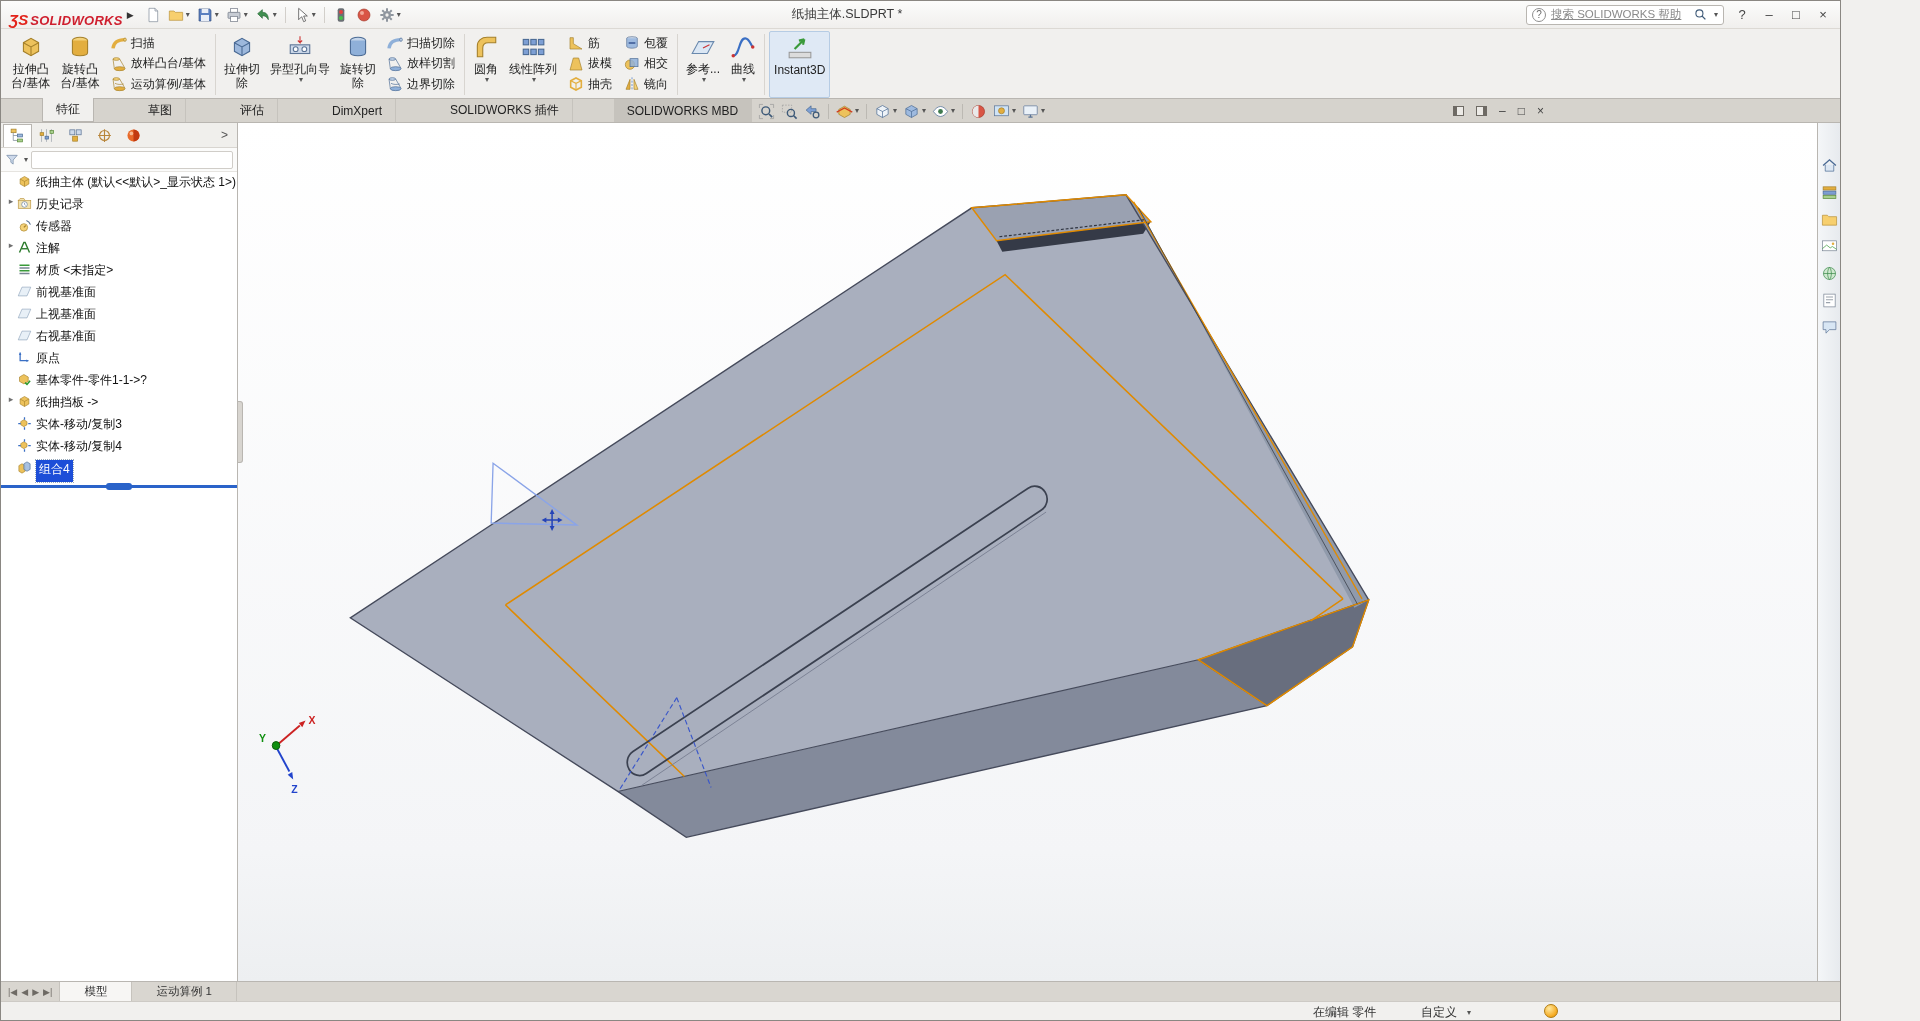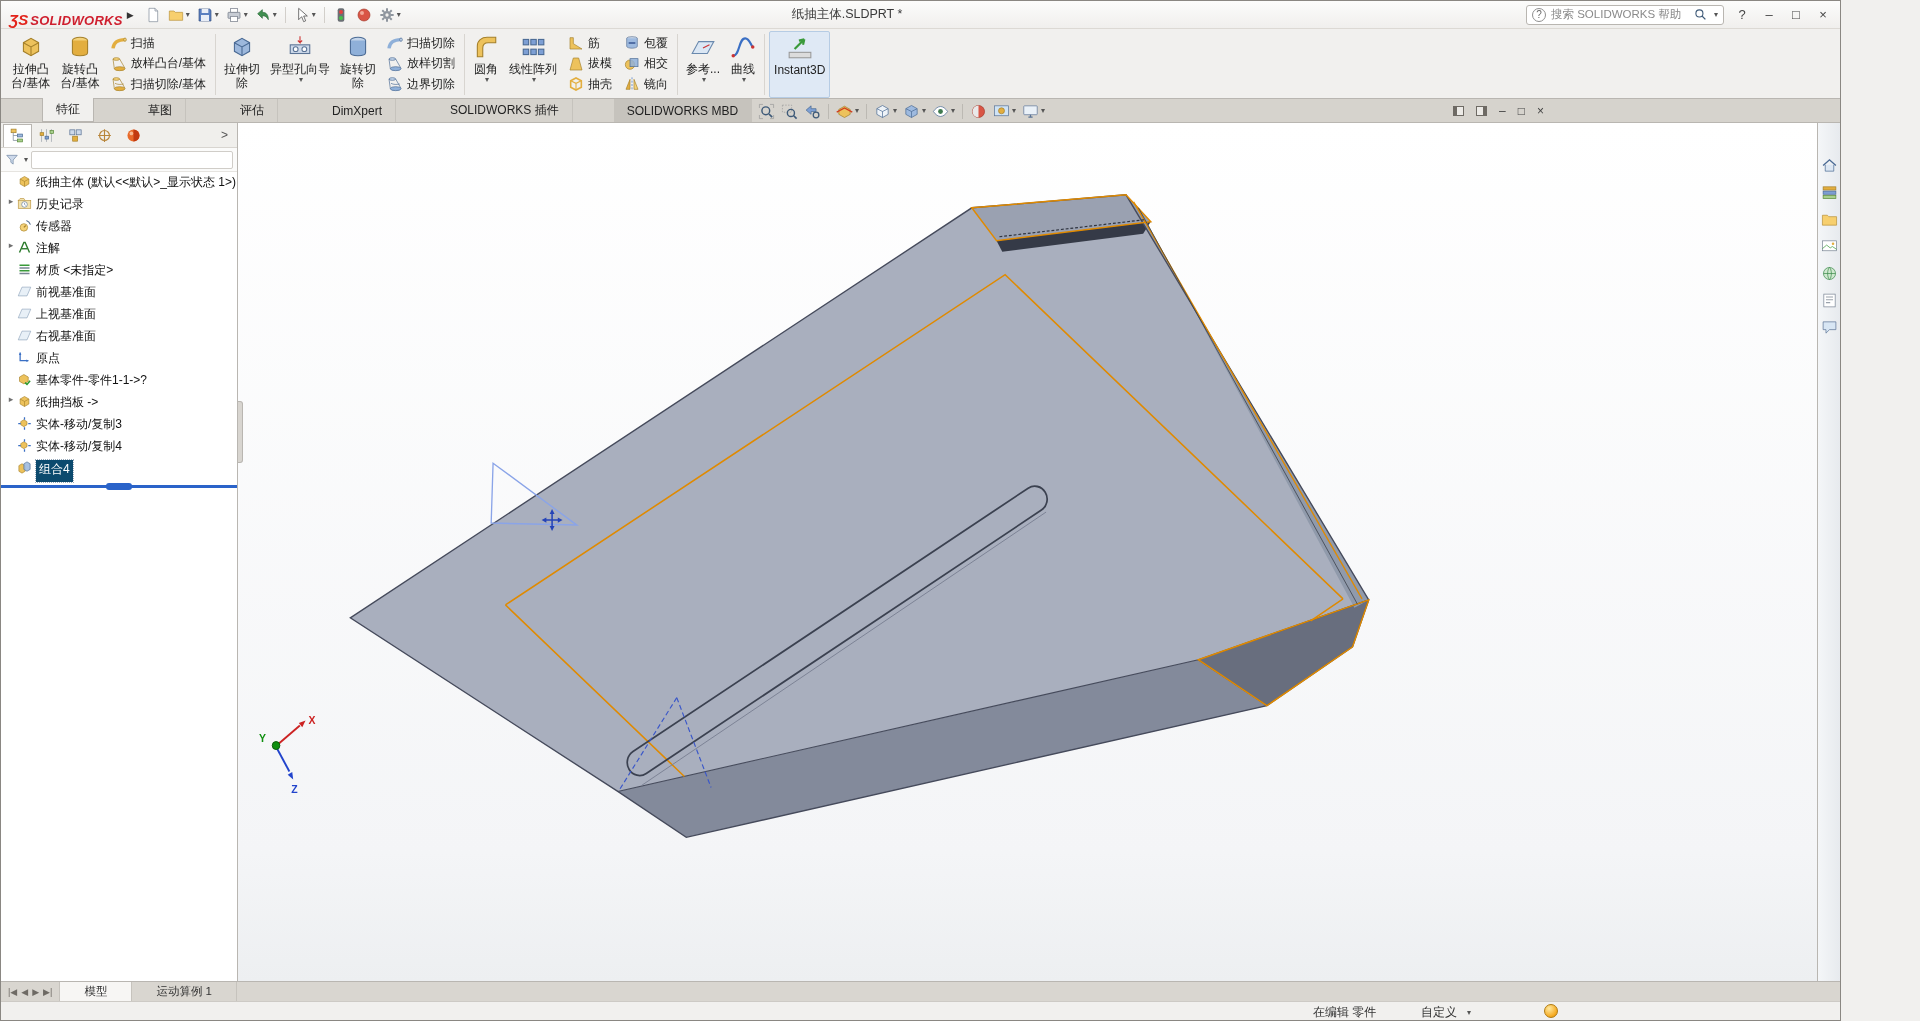--- a/index.html
+++ b/index.html
@@ -17,21 +17,21 @@
 .tb-exp{font-size:9px;color:#333;margin:0 8px 0 4px;}
 .qat{display:flex;align-items:center;gap:1px;}
 .qbtn{display:flex;align-items:center;height:22px;padding:0 3px;border-radius:2px;}
 .qbtn svg{width:16px;height:16px;}
 .caret{font-size:8px;color:#555;margin-left:2px;line-height:1;}
 .qsep{width:1px;height:16px;background:#d2cfca;margin:0 4px;}
 .doc-title{position:absolute;left:846px;transform:translateX(-50%);font-size:12.5px;color:#3a3a3a;white-space:nowrap;}
 .tb-right{margin-left:auto;display:flex;align-items:center;gap:9px;}
 .searchbox{display:flex;align-items:center;width:198px;height:20px;border:1px solid #b9b6b1;border-radius:3px;background:#fff;padding:0 5px;gap:5px;}
 .searchbox .shelp{width:14px;height:14px;border:1px solid #8f8f8f;border-radius:50%;color:#666;font-size:10px;line-height:12px;text-align:center;flex:0 0 14px;}
-.searchbox .stext{color:#8a8a8a;flex:1;white-space:nowrap;overflow:hidden;font-size:11.5px;}
+.searchbox .stext{color:#8a8a8a;flex:1;white-space:nowrap;overflow:hidden;font-size:11.5px;text-decoration:underline;}
 .searchbox svg{width:13px;height:13px;flex:0 0 13px;}
 .winbtn{color:#444;font-size:13px;width:18px;text-align:center;}
 
 
 .ribbon{height:70px;flex:0 0 70px;display:flex;align-items:stretch;background:#f1f0ee;border-bottom:1px solid #b9b6b1;padding:2px 2px 0 6px;}
 .rgroup{display:flex;align-items:stretch;gap:2px;}
 .rsep{width:1px;background:#d8d5d0;margin:3px 4px;}
 .rb-big,.rb-med{display:flex;flex-direction:column;align-items:center;justify-content:flex-start;padding:3px 4px 0;line-height:14px;text-align:center;white-space:nowrap;color:#222;}
 .rb-big svg,.rb-med svg{width:26px;height:26px;margin-bottom:2px;}
 .rb-stack{display:flex;flex-direction:column;justify-content:space-between;padding:2px 2px 4px;}
@@ -63,21 +63,21 @@
 .ptab.active{background:#fff;border:1px solid #b9b6b1;border-bottom:none;}
 .pexp{margin-left:auto;color:#555;font-size:12px;padding:0 7px;}
 .pfilter{height:24px;display:flex;align-items:center;padding:2px 4px;border-bottom:1px solid #e6e4e0;background:#fbfbfa;gap:3px;}
 .pfilter svg{width:14px;height:14px;}
 .pfilter .fbox{flex:1;height:18px;background:#fff;border:1px solid #d0cdc8;border-radius:2px;}
 .tree{flex:1;overflow:hidden;padding-top:2px;}
 .trow{display:flex;height:22px;padding-left:4px;white-space:nowrap;}
 .trow .arr{width:12px;font-size:9px;color:#707070;text-align:center;flex:0 0 12px;}
 .trow svg{width:15px;height:15px;margin-right:4px;flex:0 0 15px;}
 .tlabel{color:#111;overflow:hidden;text-overflow:ellipsis;}
-.trow.sel .tlabel{background:#0c4a6e;color:#fff;padding:1px 3px;outline:1px dotted #9ab;}
+.trow.sel .tlabel{background:#1d4ed8;color:#fff;padding:1px 3px;outline:1px dotted #9ab;}
 .rollback{height:3px;background:#2a63c9;margin-top:3px;position:relative;}
 .rollback::after{content:"";position:absolute;left:50%;top:-2px;width:26px;height:7px;margin-left:-13px;background:#2a63c9;border-radius:3px;}
 
 .viewport{flex:1;position:relative;background:linear-gradient(#ffffff,#f4f5f7 85%,#edeff1);min-width:0;}
 .viewport .scene{position:absolute;inset:0;width:100%;height:100%;}
 .vsplit{position:absolute;left:0;top:278px;width:5px;height:62px;background:#d8d5d0;border:1px solid #b9b6b1;border-left:none;border-radius:0 3px 3px 0;}
 
 .taskpane{width:23px;flex:0 0 23px;background:linear-gradient(90deg,#f4f6f8,#e7eaee);border-left:1px solid #b9b6b1;display:flex;flex-direction:column;align-items:center;padding-top:34px;gap:10px;}
 .tpbtn svg{width:17px;height:17px;}
 
@@ -482,21 +482,21 @@
         <div class="rb-sm">
             <svg>
               <use href="#s-lft"></use>
             </svg>
             <span>放样凸台/基体</span>
           </div>
         <div class="rb-sm">
             <svg>
               <use href="#s-bnd"></use>
             </svg>
-            <span>扫描切除/基体</span>
+            <span>运动算例/基体</span>
           </div>
       </div>
     </div>
     <div class="rsep"></div>
     <div class="rgroup">
       <div class="rb-big">
         <svg>
             <use href="#s-extc"></use>
           </svg>
         <span>拉伸切</span>

